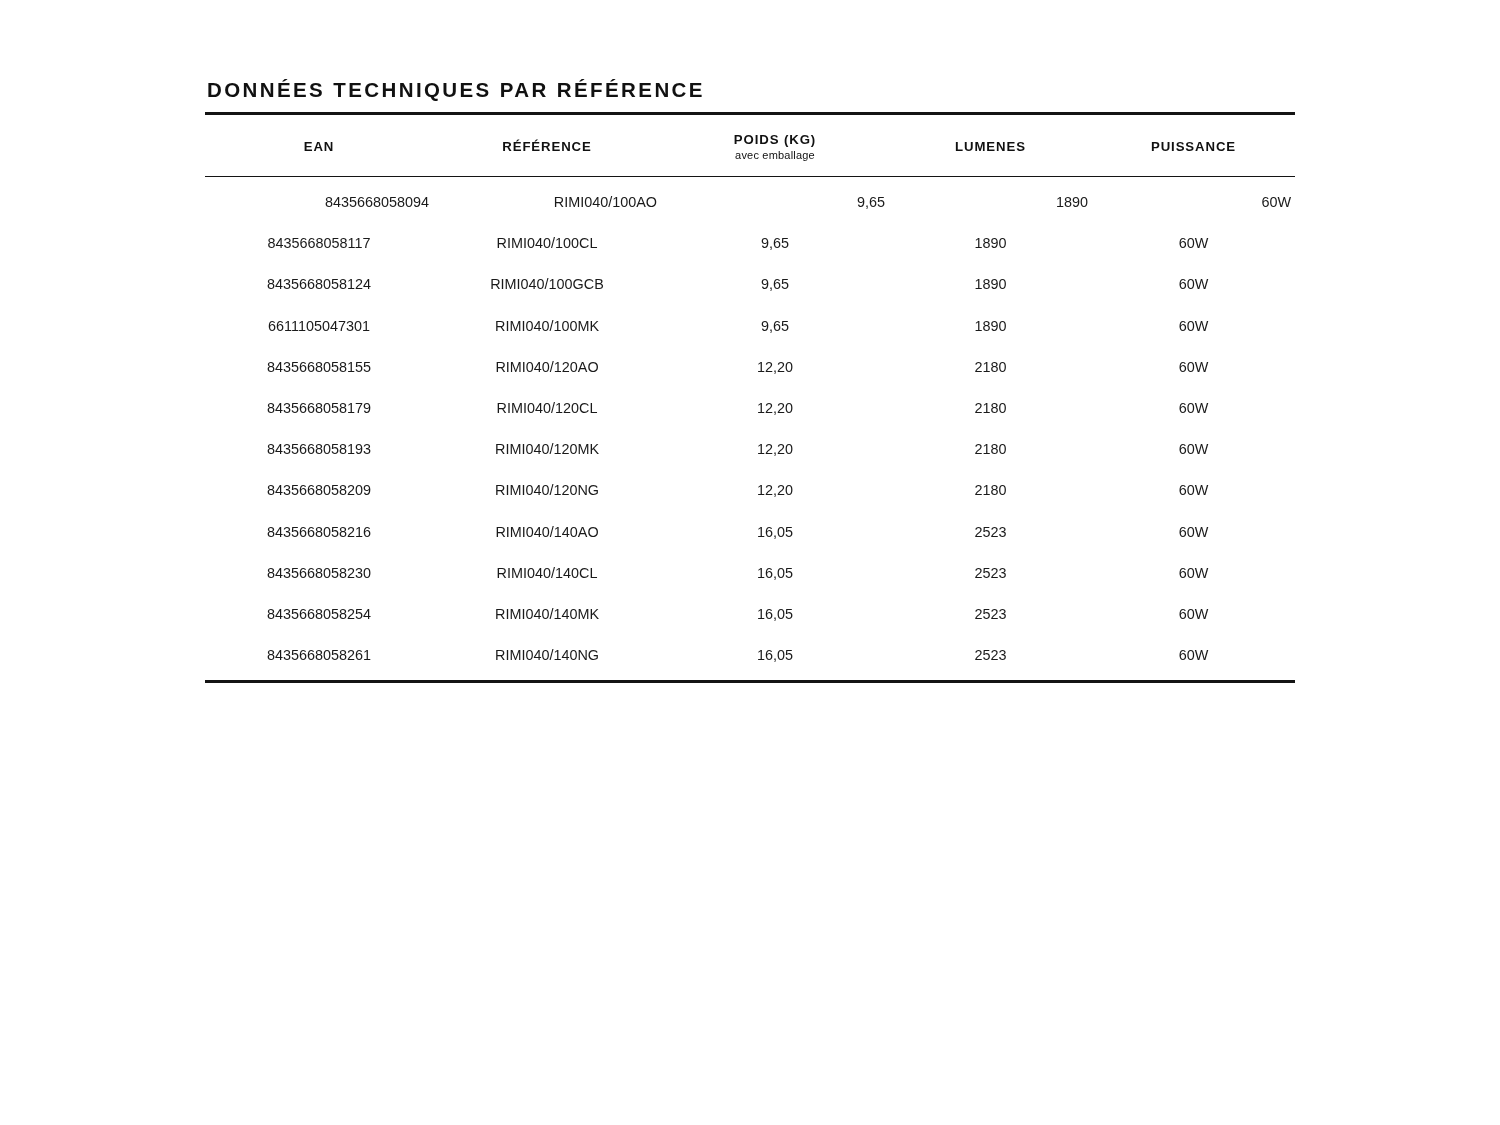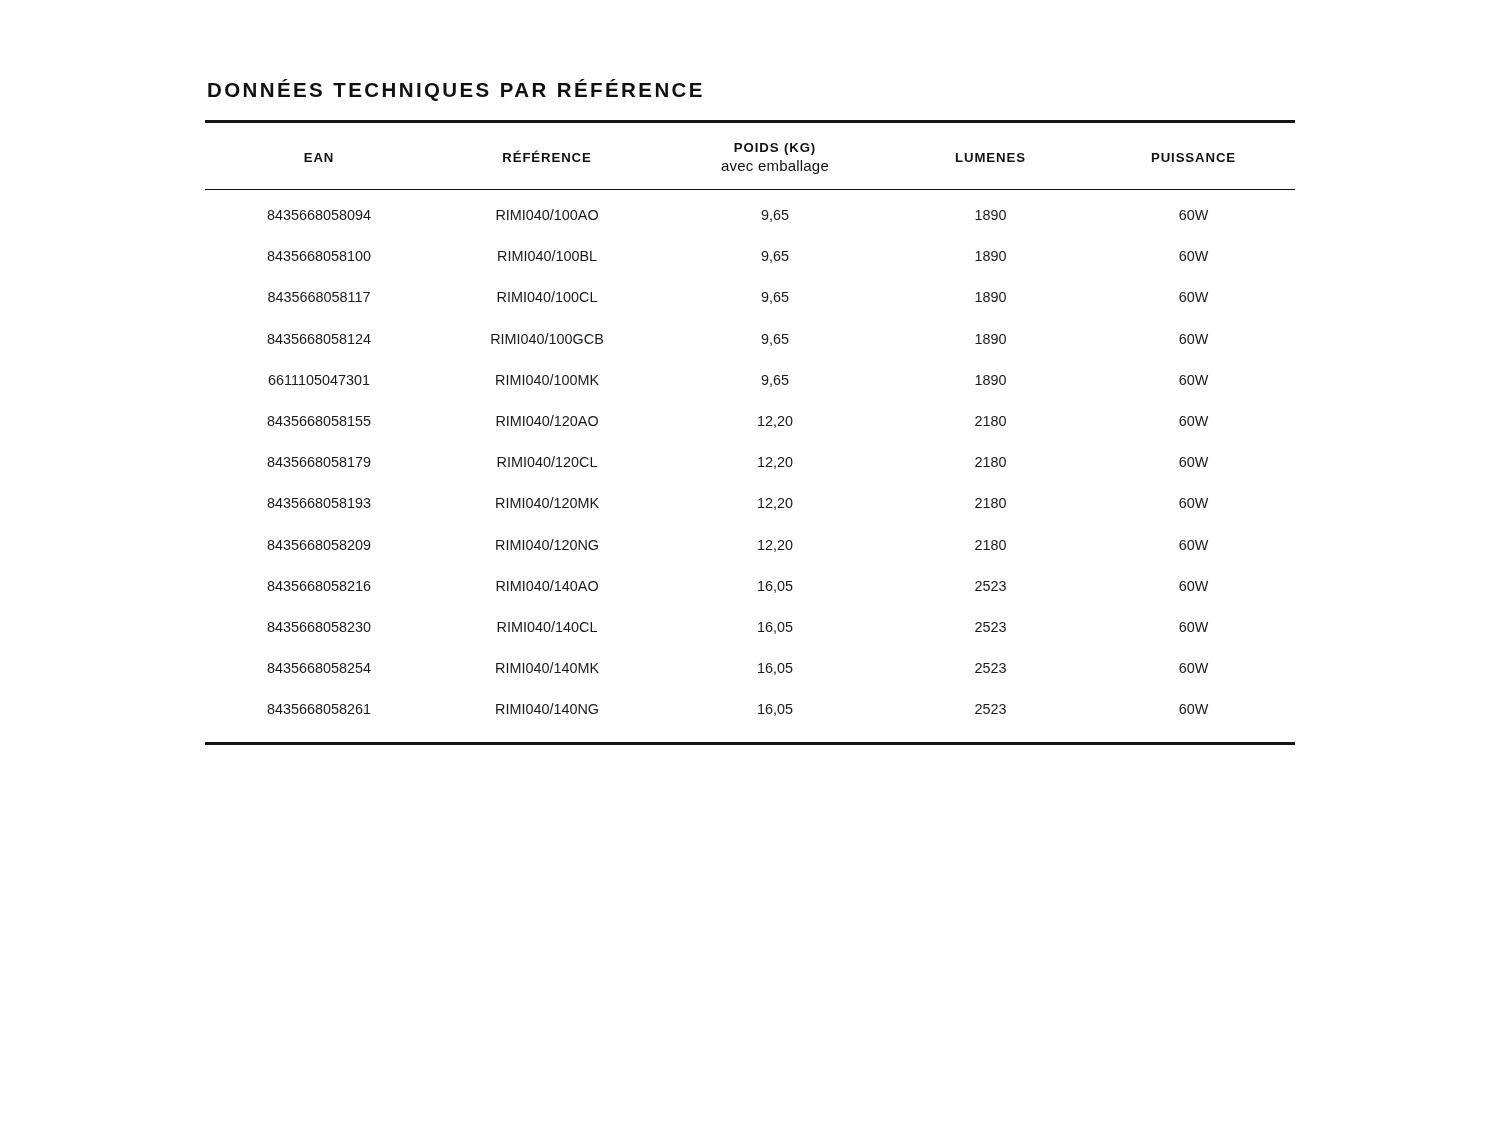--- a/index.html
+++ b/index.html
@@ -19,21 +19,21 @@
     position: absolute;
     left: 205px;
     top: 78px;
     width: 1090px;
   }
   .doc-title {
     font-size: 20.5px;
     font-weight: bold;
     letter-spacing: 2.4px;
     color: #111111;
-    margin: 0 0 18px 2px;
+    margin: 0 0 10px 2px;
     text-transform: uppercase;
   }
   table.tech-table {
     border-collapse: collapse;
     width: 1090px;
     table-layout: fixed;
   }
   table.tech-table thead tr.head-row {
     border-top: 3.5px solid #141414;
     border-bottom: 1.6px solid #141414;
@@ -42,37 +42,38 @@
     font-size: 13.2px;
     font-weight: bold;
     letter-spacing: 0.9px;
     text-align: center;
     padding: 17px 4px 15px 4px;
     vertical-align: middle;
     color: #111111;
   }
   th .sub {
     display: block;
-    font-size: 15px;
+    font-size: 11px;
     font-weight: normal;
     letter-spacing: 0.2px;
     margin-top: 2px;
   }
   table.tech-table tbody td {
     font-size: 14.4px;
     text-align: center;
     padding: 12.6px 4px;
     color: #1a1a1a;
     font-weight: normal;
   }
   table.tech-table tbody tr:first-child td {
     padding-top: 17px;
+    text-align: right;
   }
   table.tech-table tbody tr:last-child td {
-    padding-bottom: 25px;
+    padding-bottom: 17px;
   }
   .bottom-rule {
     border-top: 3.5px solid #141414;
     width: 1090px;
     margin-top: 0;
   }
   
   col.c-ean { width: 228px; }
   col.c-ref { width: 228px; }
   col.c-poids { width: 228px; }
@@ -116,27 +117,20 @@
     </thead>
     <tbody>
       <tr>
         <td>8435668058094</td>
         <td>RIMI040/100AO</td>
         <td>9,65</td>
         <td>1890</td>
         <td>60W</td>
       </tr>
       <tr>
-        <td>8435668058100</td>
-        <td>RIMI040/100BL</td>
-        <td>9,65</td>
-        <td>1890</td>
-        <td>60W</td>
-      </tr>
-      <tr>
         <td>8435668058117</td>
         <td>RIMI040/100CL</td>
         <td>9,65</td>
         <td>1890</td>
         <td>60W</td>
       </tr>
       <tr>
         <td>8435668058124</td>
         <td>RIMI040/100GCB</td>
         <td>9,65</td>

